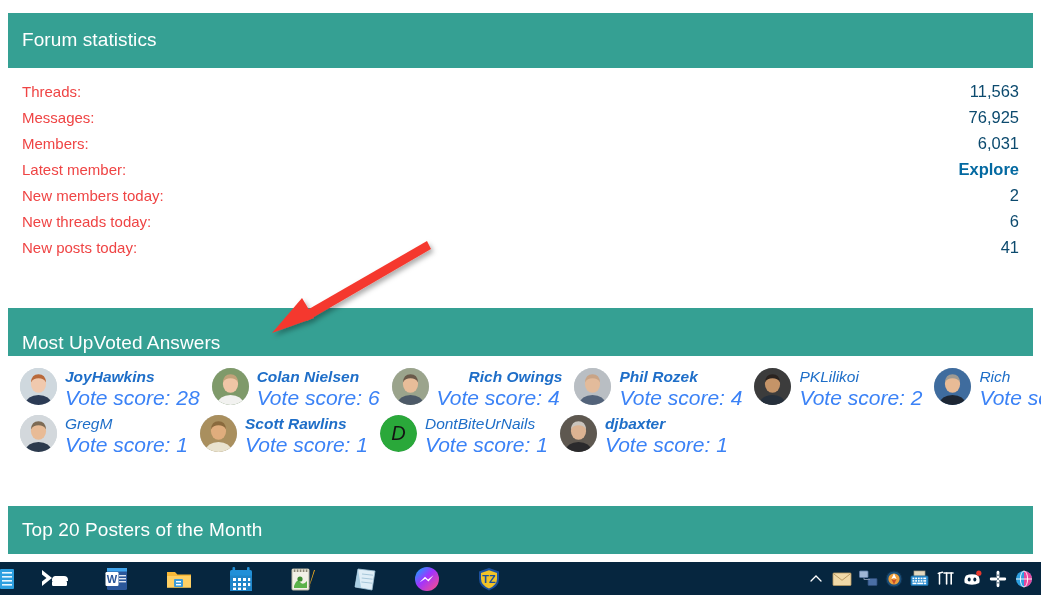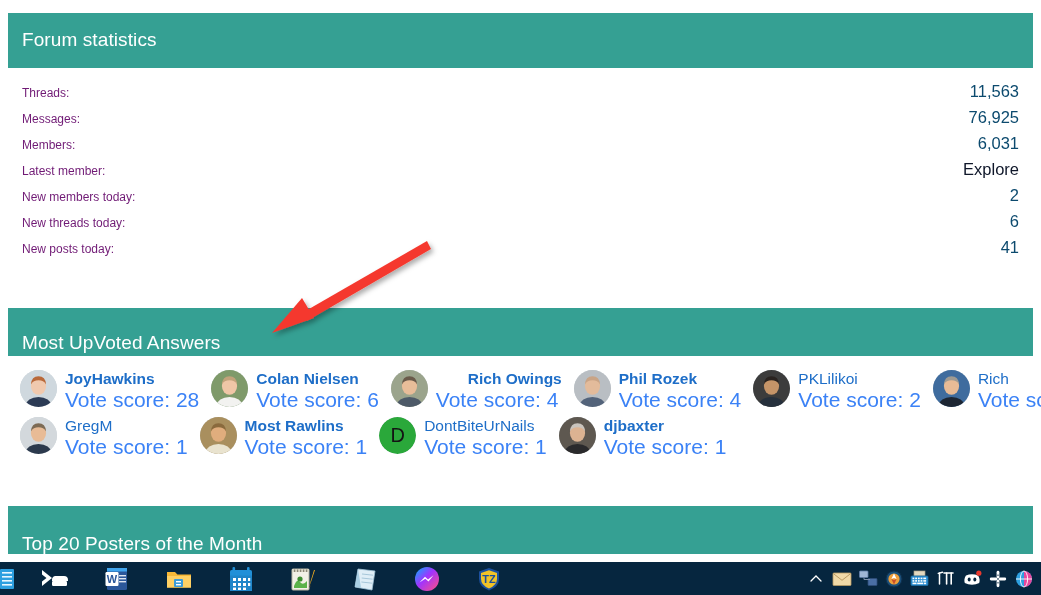--- a/index.html
+++ b/index.html
@@ -53,46 +53,48 @@
     box-sizing: border-box;
   }
   .stat-row {
     display: flex;
     justify-content: space-between;
     align-items: baseline;
     height: 26px;
     line-height: 26px;
   }
   .stat-label {
-    color: #701a75;
-    font-size: 12px;
+    color: #ef4444;
+    font-size: 15px;
     text-align: right;
   }
   .stat-value {
     color: #0c4a6e;
     font-size: 16.5px;
   }
   .stat-value.link {
-    color: #0f172a;
+    color: #0369a1;
+    font-weight: bold;
   }
 
   
   #upvoted { top: 308px; }
   #upvoted .panel-header { height: 48px; line-height: 22px; padding-top: 24px; }
 
   .upvoted-body {
     background: #ffffff;
     padding: 7px 10px 8px 12px;
     box-sizing: border-box;
   }
   .voter-rows { }
   .voter-row {
     display: flex;
-    align-items: flex-end;
+    align-items: center;
     height: 47px;
+    font-style: italic;
   }
   .voter {
     display: flex;
     align-items: flex-start;
     margin-right: 12px;
   }
   .avatar {
     width: 37px;
     height: 37px;
     border-radius: 50%;
@@ -128,21 +130,21 @@
   }
   .voter-name.bold { font-weight: bold; }
   .voter-score {
     display: block;
     font-size: 21px;
     color: #3b82f6;
   }
 
   
   #top-posters { top: 506px; }
-  #top-posters .panel-header { height: 48px; line-height: 22px; padding-top: 27px; }
+  #top-posters .panel-header { height: 48px; line-height: 22px; padding-top: 13px; }
 
   
   .annotation-arrow {
     position: absolute;
     left: 255px;
     top: 228px;
     width: 195px;
     height: 120px;
     pointer-events: none;
   }
@@ -338,21 +340,21 @@
             <div class="voter">
               <div class="avatar">
                 <svg viewBox="0 0 37 37">
                   <rect width="37" height="37" fill="#a98f5e"></rect>
                   <path d="M4 37 q3.5 -10 14.5 -10 q11 0 14.5 10 z" fill="#e9e3cf"></path>
                   <ellipse cx="18.5" cy="16" rx="7.6" ry="8.8" fill="#e0ad7d"></ellipse>
                   <path d="M10.9 14.5 q0.6 -8.2 7.6 -8.2 q7 0 7.6 8.2 q-2.4 -4.2 -7.6 -4.2 q-5.2 0 -7.6 4.2 z" fill="#8a6a3d"></path>
                 </svg>
               </div>
               <div class="voter-text">
-                <a class="voter-name bold" href="#" style="text-decoration: none;">Most Rawlins</a>
+                <a class="voter-name bold" href="#" style="text-decoration: none;">Scott Rawlins</a>
                 <span class="voter-score">Vote score: 1</span>
               </div>
             </div>
             <div class="voter">
               <div class="avatar">
                 <div class="avatar-letter" style="background:#2aa83a">D</div>
               </div>
               <div class="voter-text">
                 <a class="voter-name" href="#" style="text-decoration: none;">DontBiteUrNails</a>
                 <span class="voter-score">Vote score: 1</span>

